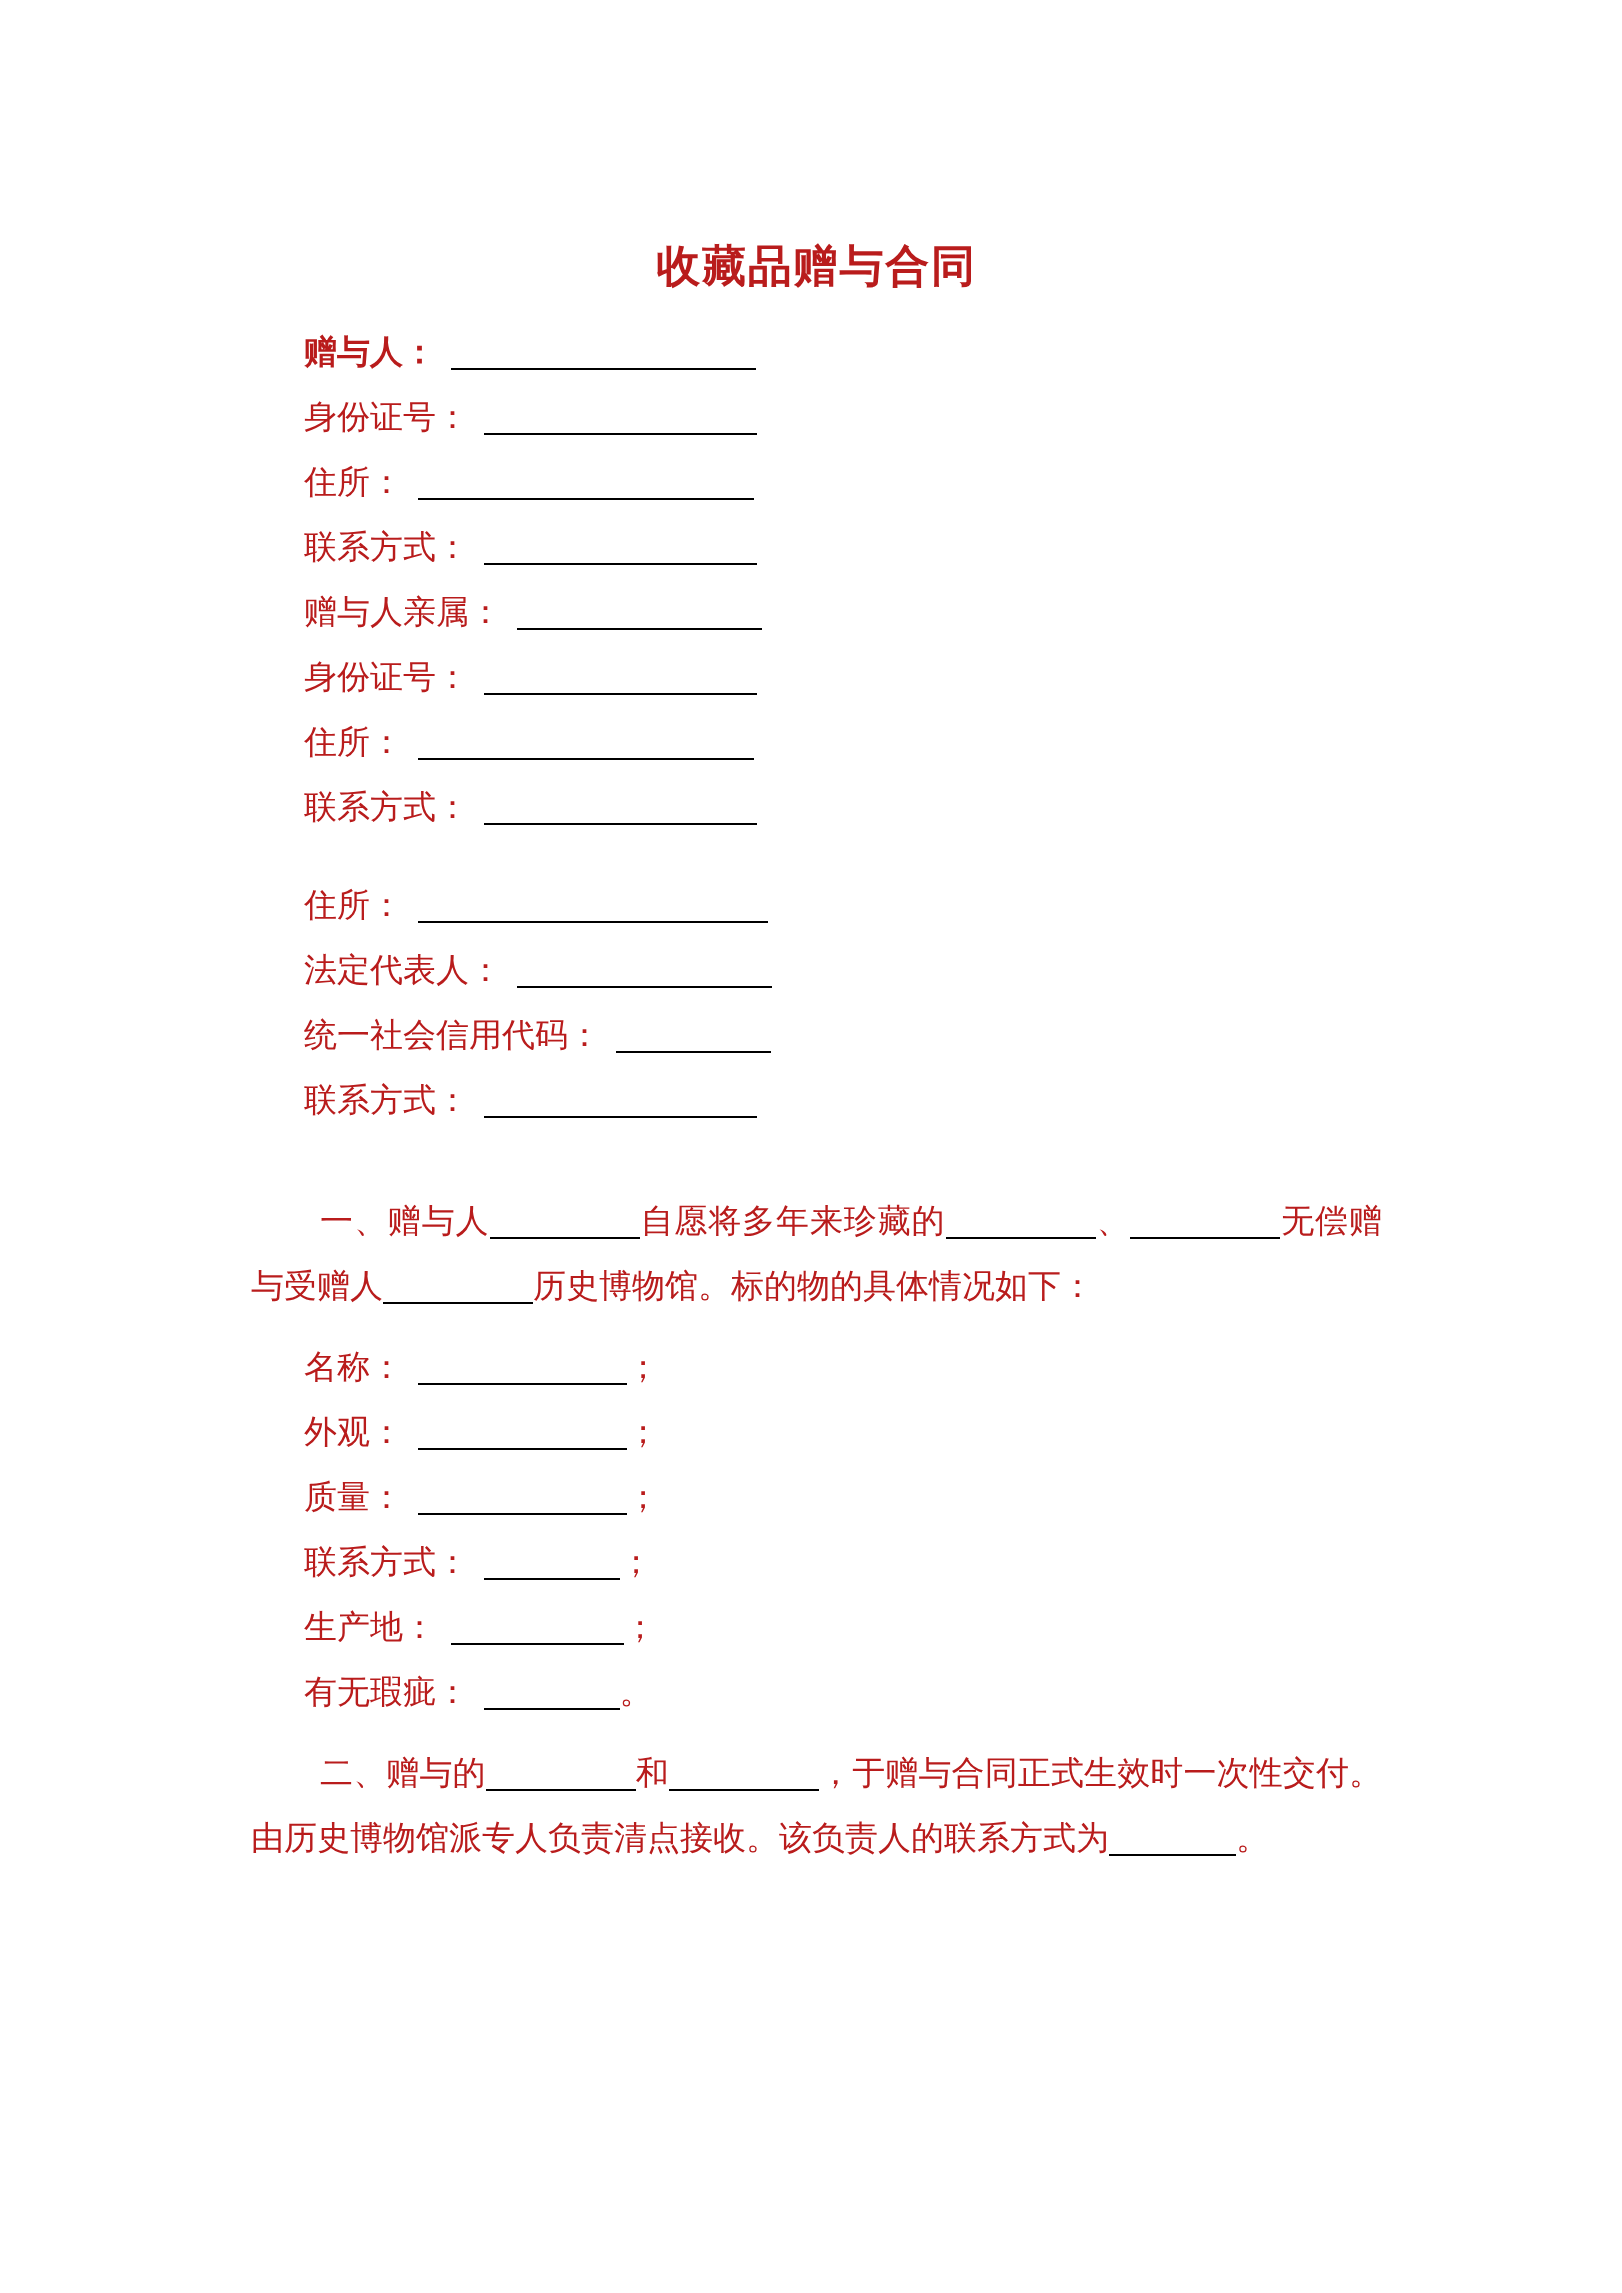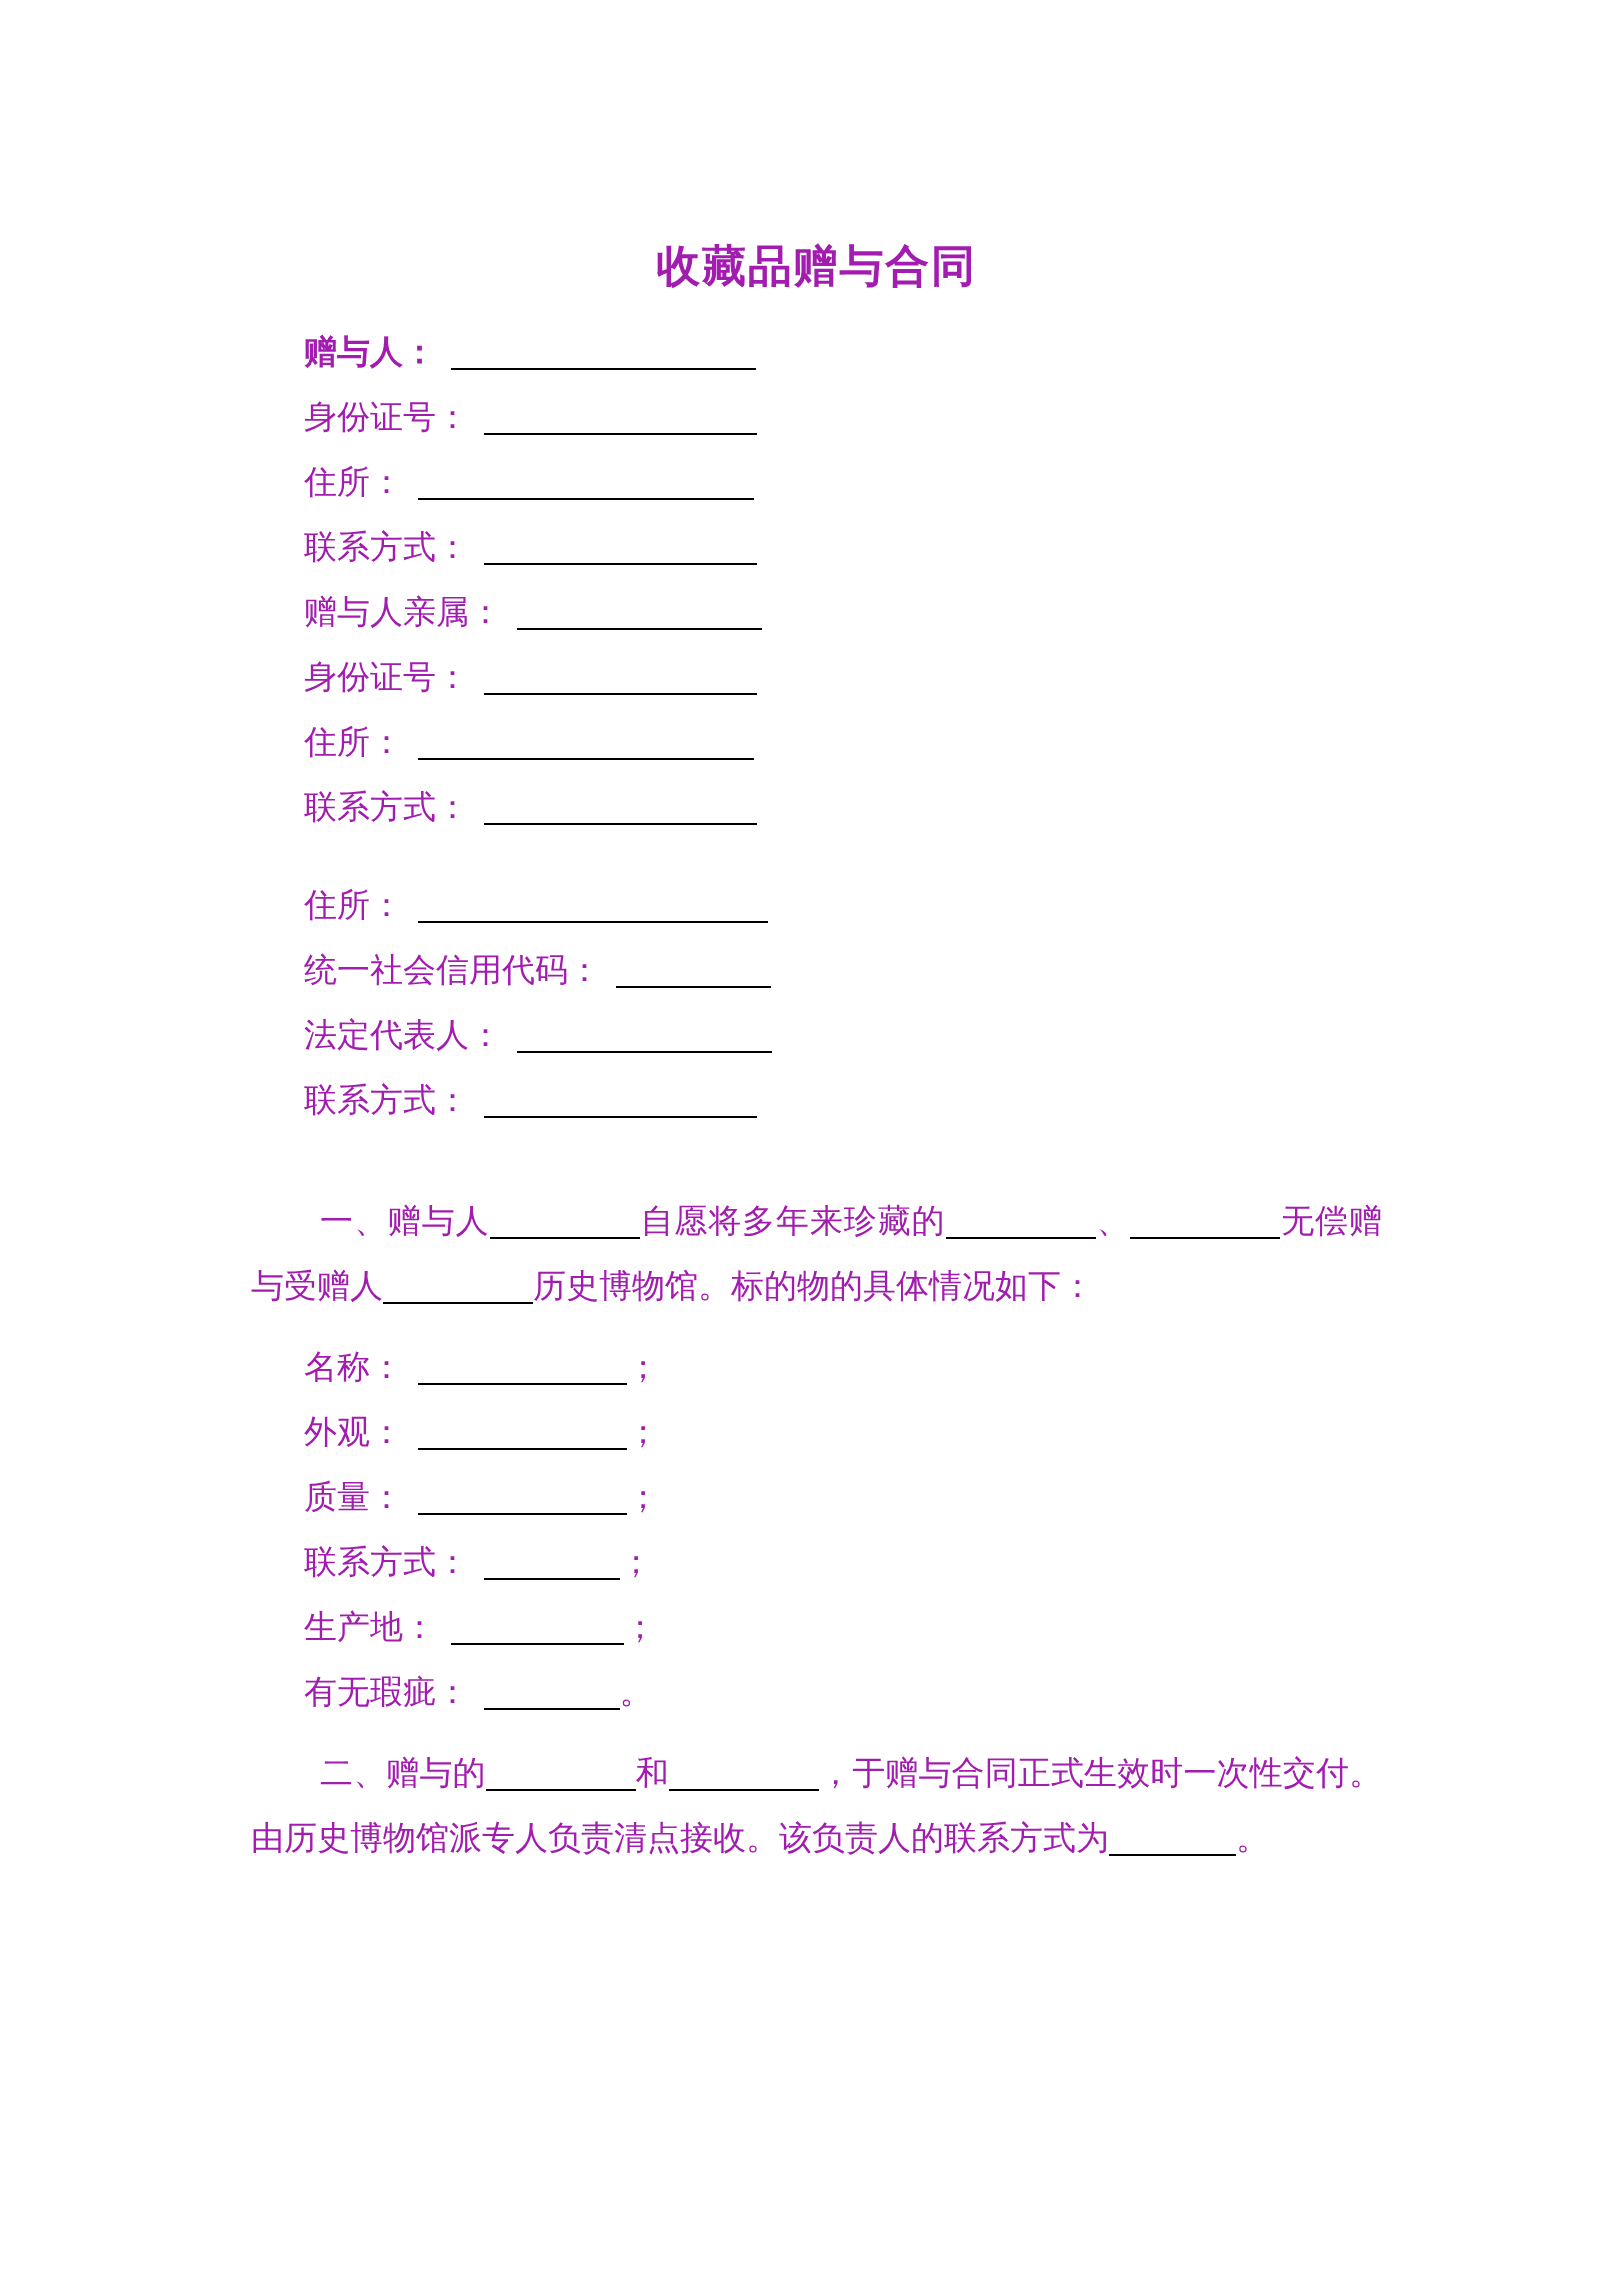--- a/index.html
+++ b/index.html
@@ -6,21 +6,21 @@
     margin: 0;
     padding: 0;
     background: #ffffff;
   }
   .page {
     position: relative;
     width: 1623px;
     height: 2294px;
     box-sizing: border-box;
     background: #ffffff;
-    color: #a21caf;
+    color: #b91c1c;
     font-family: "Liberation Serif", "DejaVu Serif", serif;
     font-size: 33px;
     padding: 223px 225px 15px 235px;
     overflow: hidden;
   }
   .title {
     margin: 16.4px 0 25.5px 0;
     font-size: 44px;
     line-height: 55px;
     font-weight: bold;
@@ -87,24 +87,24 @@
     </div>
   </section>
 
   <div class="gap36"></div>
 
   <section class="block">
     <div class="row">
       <span class="label">住所：</span><span class="blank fblank" style="width:350px"></span>
     </div>
     <div class="row">
-      <span class="label">统一社会信用代码：</span><span class="blank fblank" style="width:155px"></span>
+      <span class="label">法定代表人：</span><span class="blank fblank" style="width:255px"></span>
     </div>
     <div class="row">
-      <span class="label">法定代表人：</span><span class="blank fblank" style="width:255px"></span>
+      <span class="label">统一社会信用代码：</span><span class="blank fblank" style="width:155px"></span>
     </div>
     <div class="row">
       <span class="label">联系方式：</span><span class="blank fblank" style="width:273px"></span>
     </div>
   </section>
 
   <div class="gap44"></div>
 
   <p class="para"><span>一、赠与人</span><span class="blank" style="width:150px"></span><span>自愿将多年来珍藏的</span><span class="blank" style="width:150px"></span><span>、</span><span class="blank" style="width:150px"></span><span>无偿赠与受赠人</span><span class="blank" style="width:150px"></span><span>历史博物馆。标的物的具体情况如下：</span></p>
 

